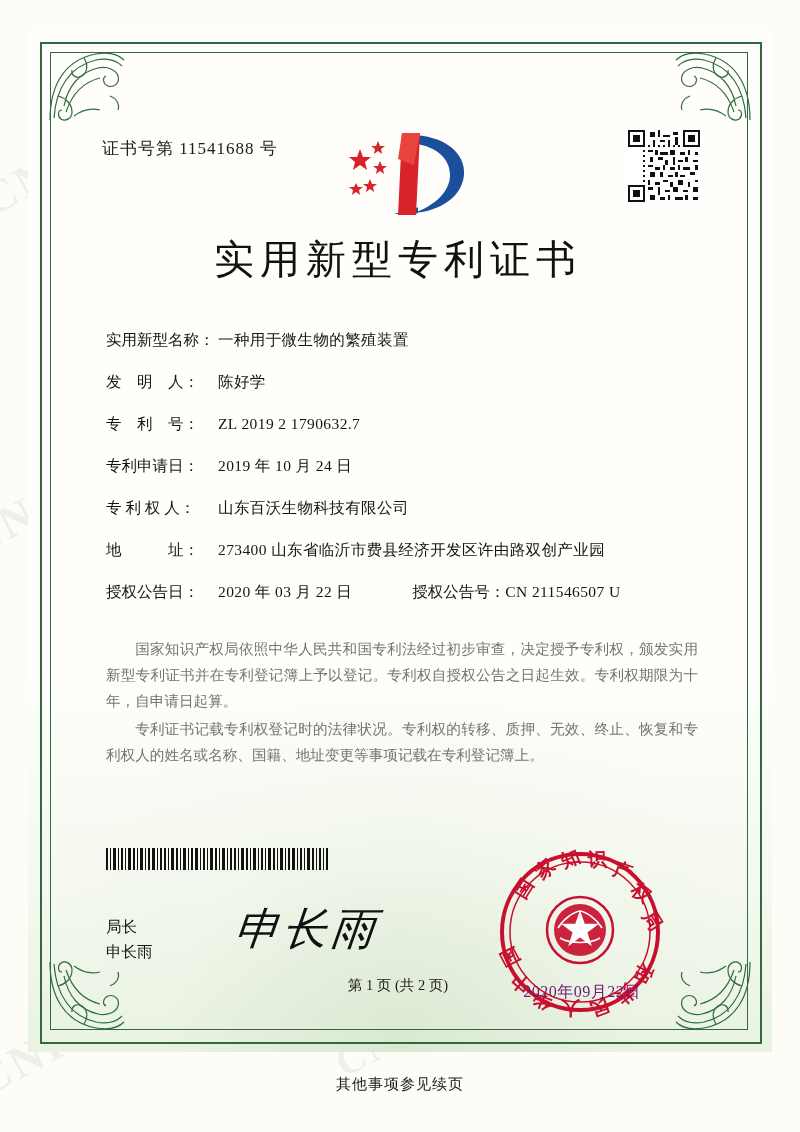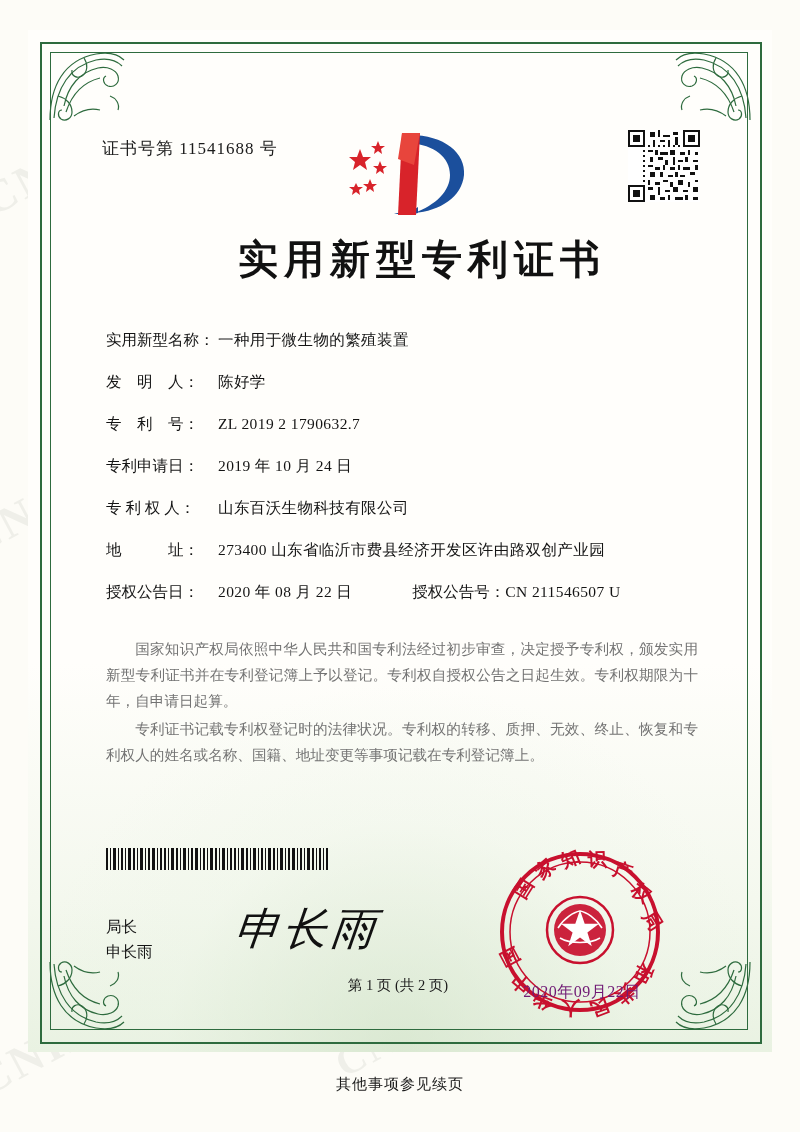--- a/index.html
+++ b/index.html
@@ -117,25 +117,24 @@
     background: #fff;
   }
   .qr svg { display: block; }
 
   .title {
     position: absolute;
     left: 0; top: 180px;
     width: 696px;
     text-align: center;
     font-family: "Liberation Serif", "DejaVu Serif", serif;
-    font-weight: bold;
+    font-weight: normal;
     font-size: 40px;
     letter-spacing: 6px;
     color: #111;
-    margin-left: 24px;
   }
 
   .fields {
     position: absolute;
     left: 56px; top: 278px;
     width: 600px;
     font-family: "Liberation Serif", "DejaVu Serif", serif;
     font-size: 15.5px;
     color: #141414;
   }
@@ -437,21 +436,21 @@
       <div class="field-row">
         <span class="fl">专利申请日：</span><span class="fv">2019 年 10 月 24 日</span>
       </div>
       <div class="field-row">
         <span class="fl">专 利 权 人：</span><span class="fv">山东百沃生物科技有限公司</span>
       </div>
       <div class="field-row">
         <span class="fl">地　　　址：</span><span class="fv">273400 山东省临沂市费县经济开发区许由路双创产业园</span>
       </div>
       <div class="field-row two">
-        <span class="fl">授权公告日：</span><span class="fv">2020 年 08 月 22 日</span><span class="fv2-label">授权公告号：</span><span class="fv">CN 211546507 U</span>
+        <span class="fl">授权公告日：</span><span class="fv">2020 年 03 月 22 日</span><span class="fv2-label">授权公告号：</span><span class="fv">CN 211546507 U</span>
       </div>
     </div>
 
     <div class="paras">
       <p>国家知识产权局依照中华人民共和国专利法经过初步审查，决定授予专利权，颁发实用新型专利证书并在专利登记簿上予以登记。专利权自授权公告之日起生效。专利权期限为十年，自申请日起算。</p>
       <p>专利证书记载专利权登记时的法律状况。专利权的转移、质押、无效、终止、恢复和专利权人的姓名或名称、国籍、地址变更等事项记载在专利登记簿上。</p>
     </div>
 
     <svg class="barcode" viewBox="0 0 222 22" shape-rendering="crispEdges">
       <g fill="#111">

